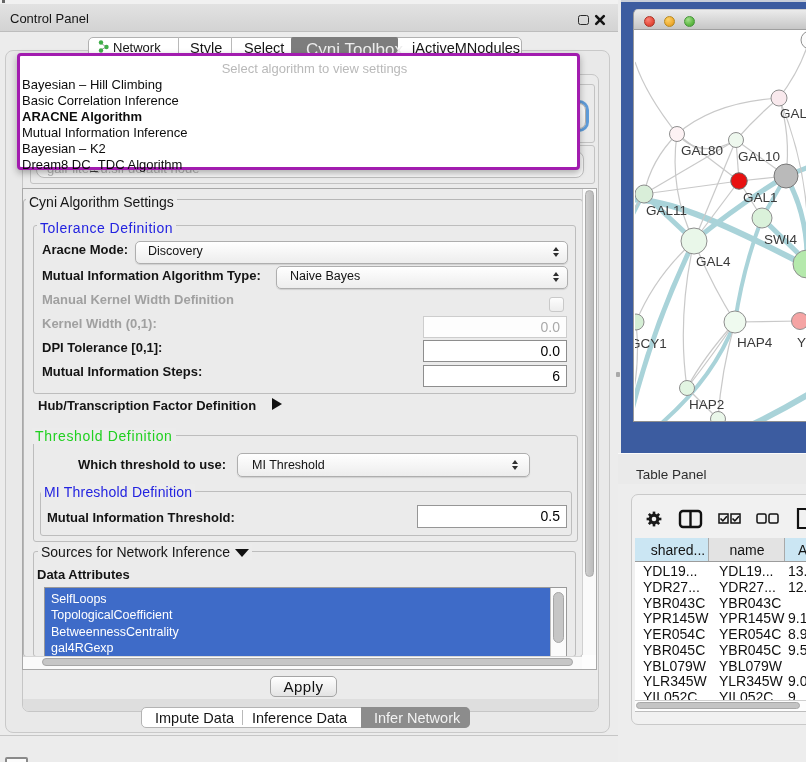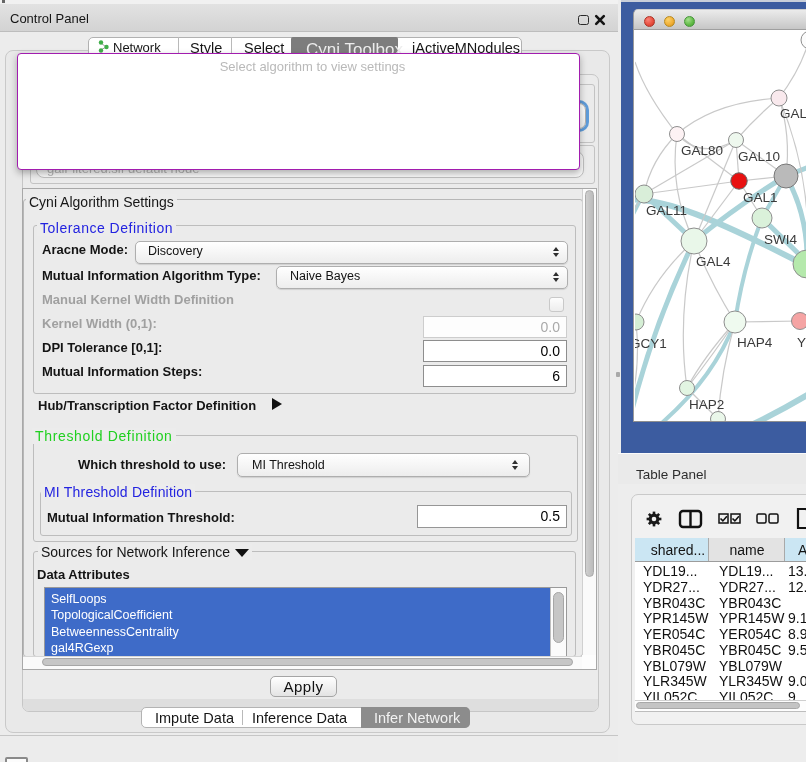--- a/index.html
+++ b/index.html
@@ -327,15 +327,23 @@
 
 <div class="abs" style="left:141px;top:707px;width:329px;height:21px;background:#fff;border:1px solid #b3b3b3;border-radius:5px;box-sizing:border-box;"></div>
 <div class="abs" style="left:242px;top:710px;width:1px;height:15px;background:#b9b9b9;"></div>
 <div class="abs" style="left:361px;top:707px;width:109px;height:21px;background:#8c8c8c;border-radius:0 5px 5px 0;"></div>
 <div class="abs" style="left:155px;top:710px;font-size:14.5px;color:#161616;">Impute Data</div>
 <div class="abs" style="left:252px;top:710px;font-size:14.5px;color:#161616;">Inference Data</div>
 <div class="abs" style="left:374px;top:710px;font-size:14.5px;color:#f2f2f2;">Infer Network</div>
 
 <div class="abs" style="left:616px;top:372px;width:4px;height:5px;background:#a9a9a9;border-radius:1px;"></div>
 
-<div class="abs" style="left:17px;top:53px;width:563px;height:117px;background:#fff;border:1px solid #a21caf;border-radius:4px;box-sizing:border-box;box-shadow:0 3px 7px rgba(0,0,0,.3);z-index:50;">
+<div class="abs" style="left:17px;top:53px;width:563px;height:117px;background:#fff;border:3px solid #a21caf;border-radius:4px;box-sizing:border-box;box-shadow:0 3px 7px rgba(0,0,0,.3);z-index:50;">
   <div class="abs" style="left:19px;top:5px;width:551px;text-align:center;font-size:13px;color:#b9b9b9;">Select algorithm to view settings</div>
+  <div class="abs" style="left:2px;top:21px;font-size:13px;color:#0c0c0c;line-height:16px;">
+    Bayesian – Hill Climbing<br>
+    Basic Correlation Inference<br>
+    <span class="b">ARACNE Algorithm</span><br>
+    Mutual Information Inference<br>
+    Bayesian – K2<br>
+    Dream8 DC_TDC Algorithm
+  </div>
 </div>
 
 </body></html>

